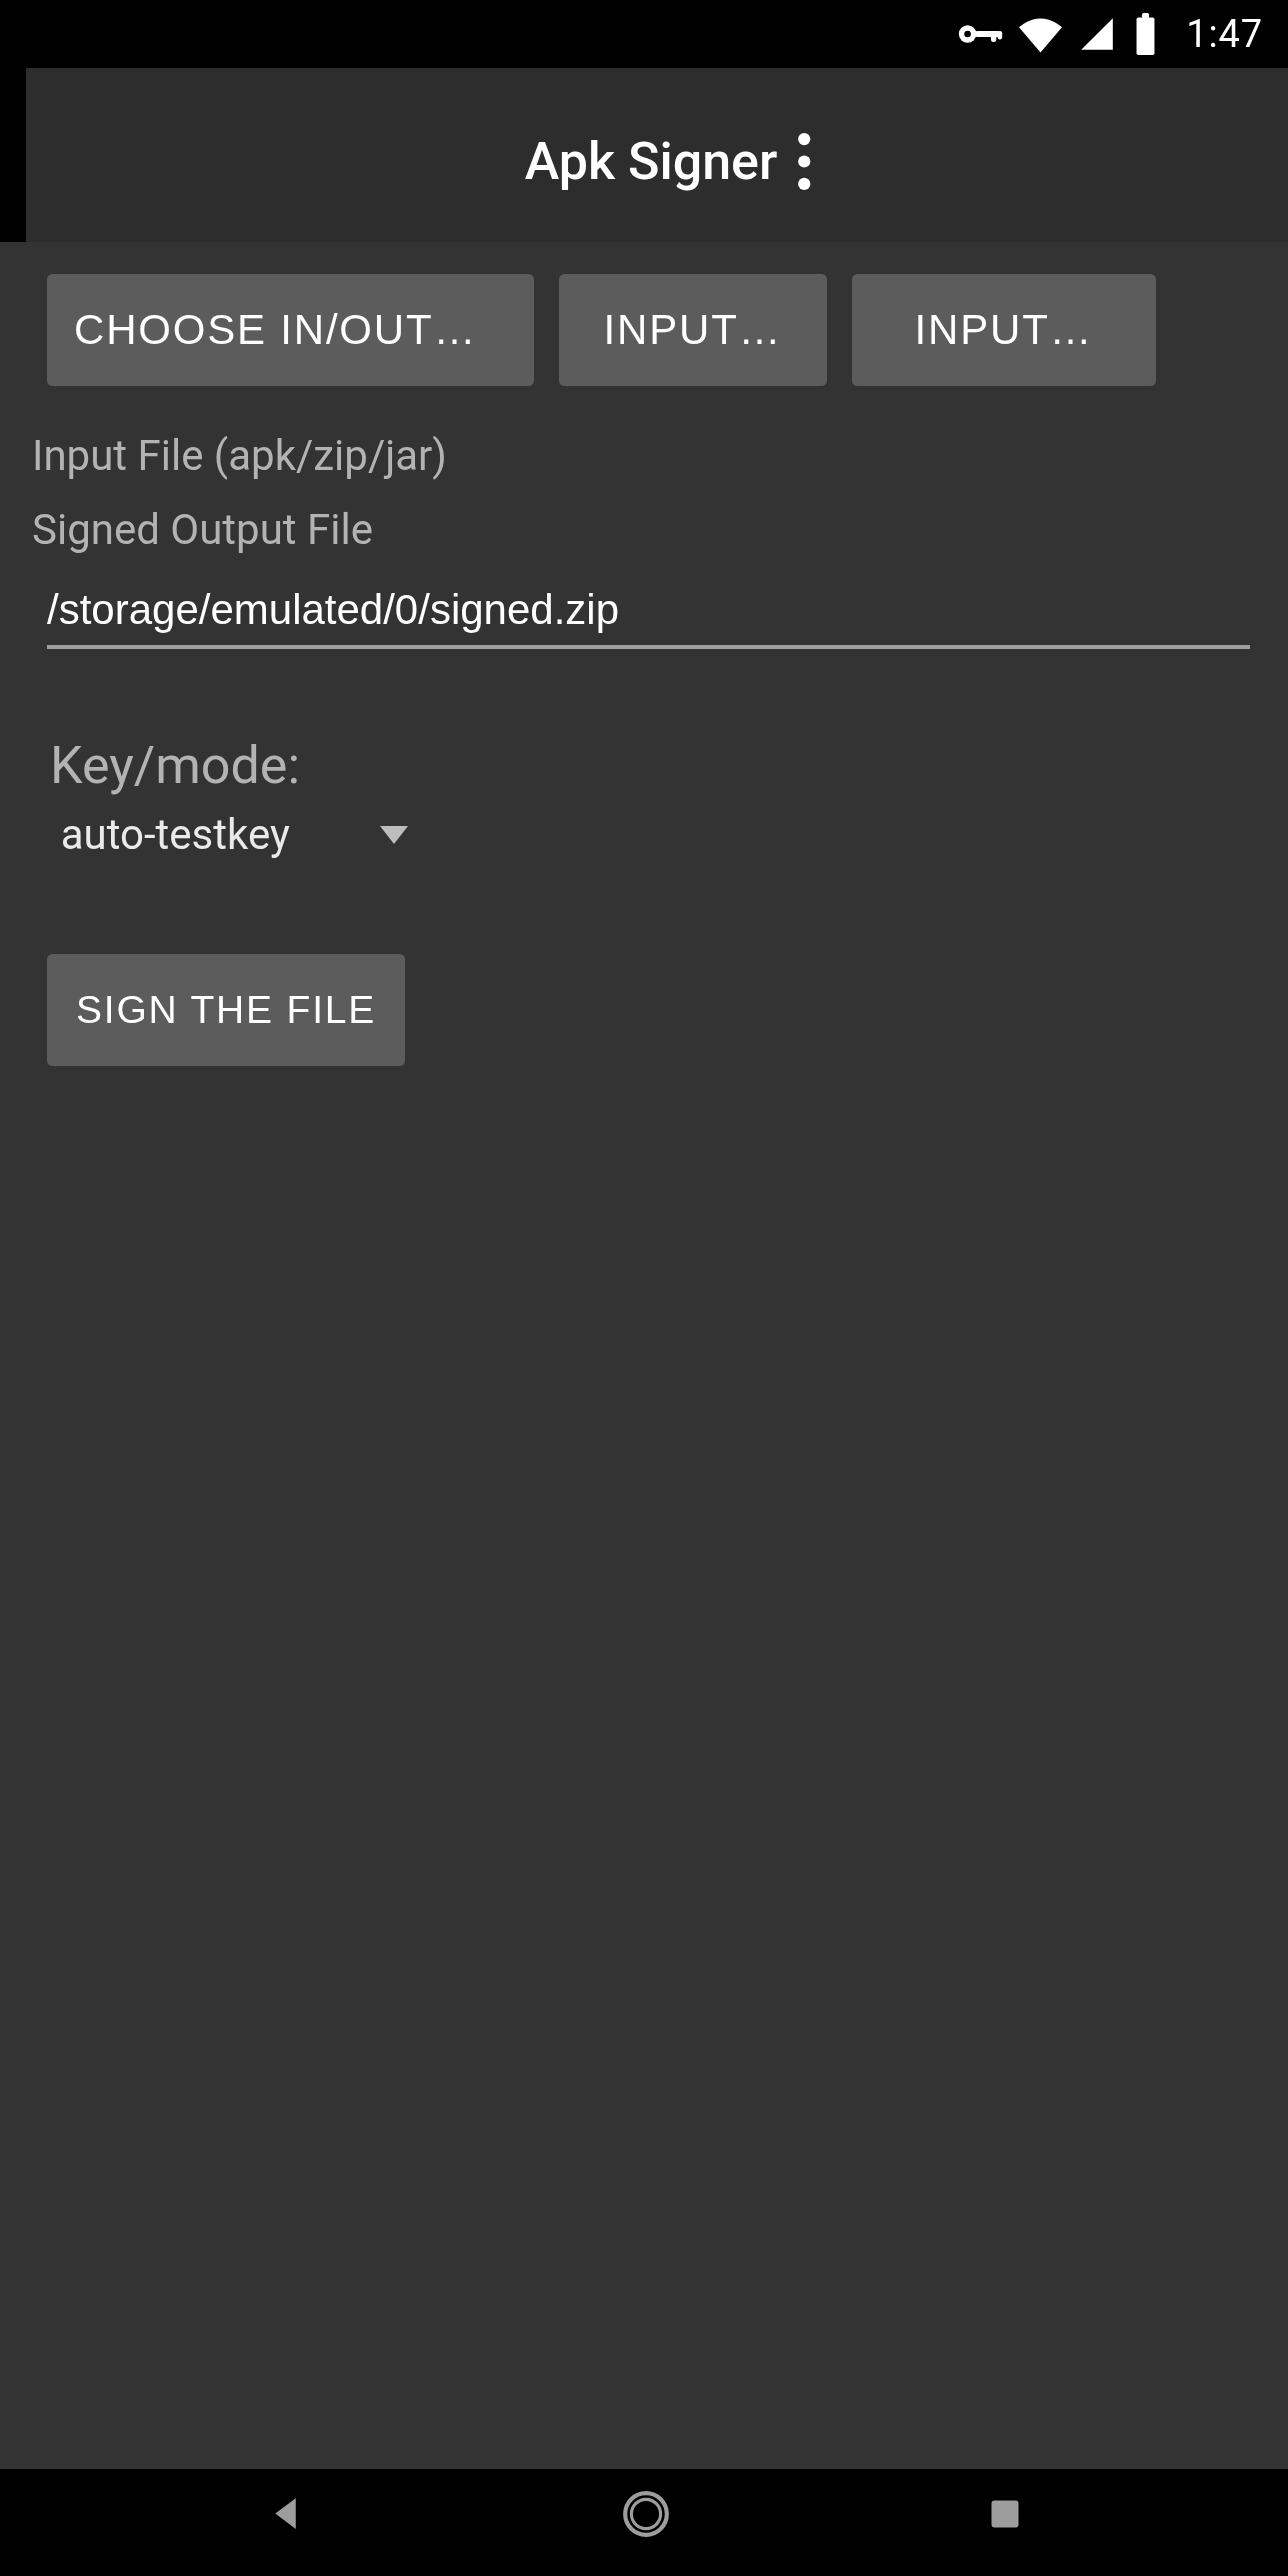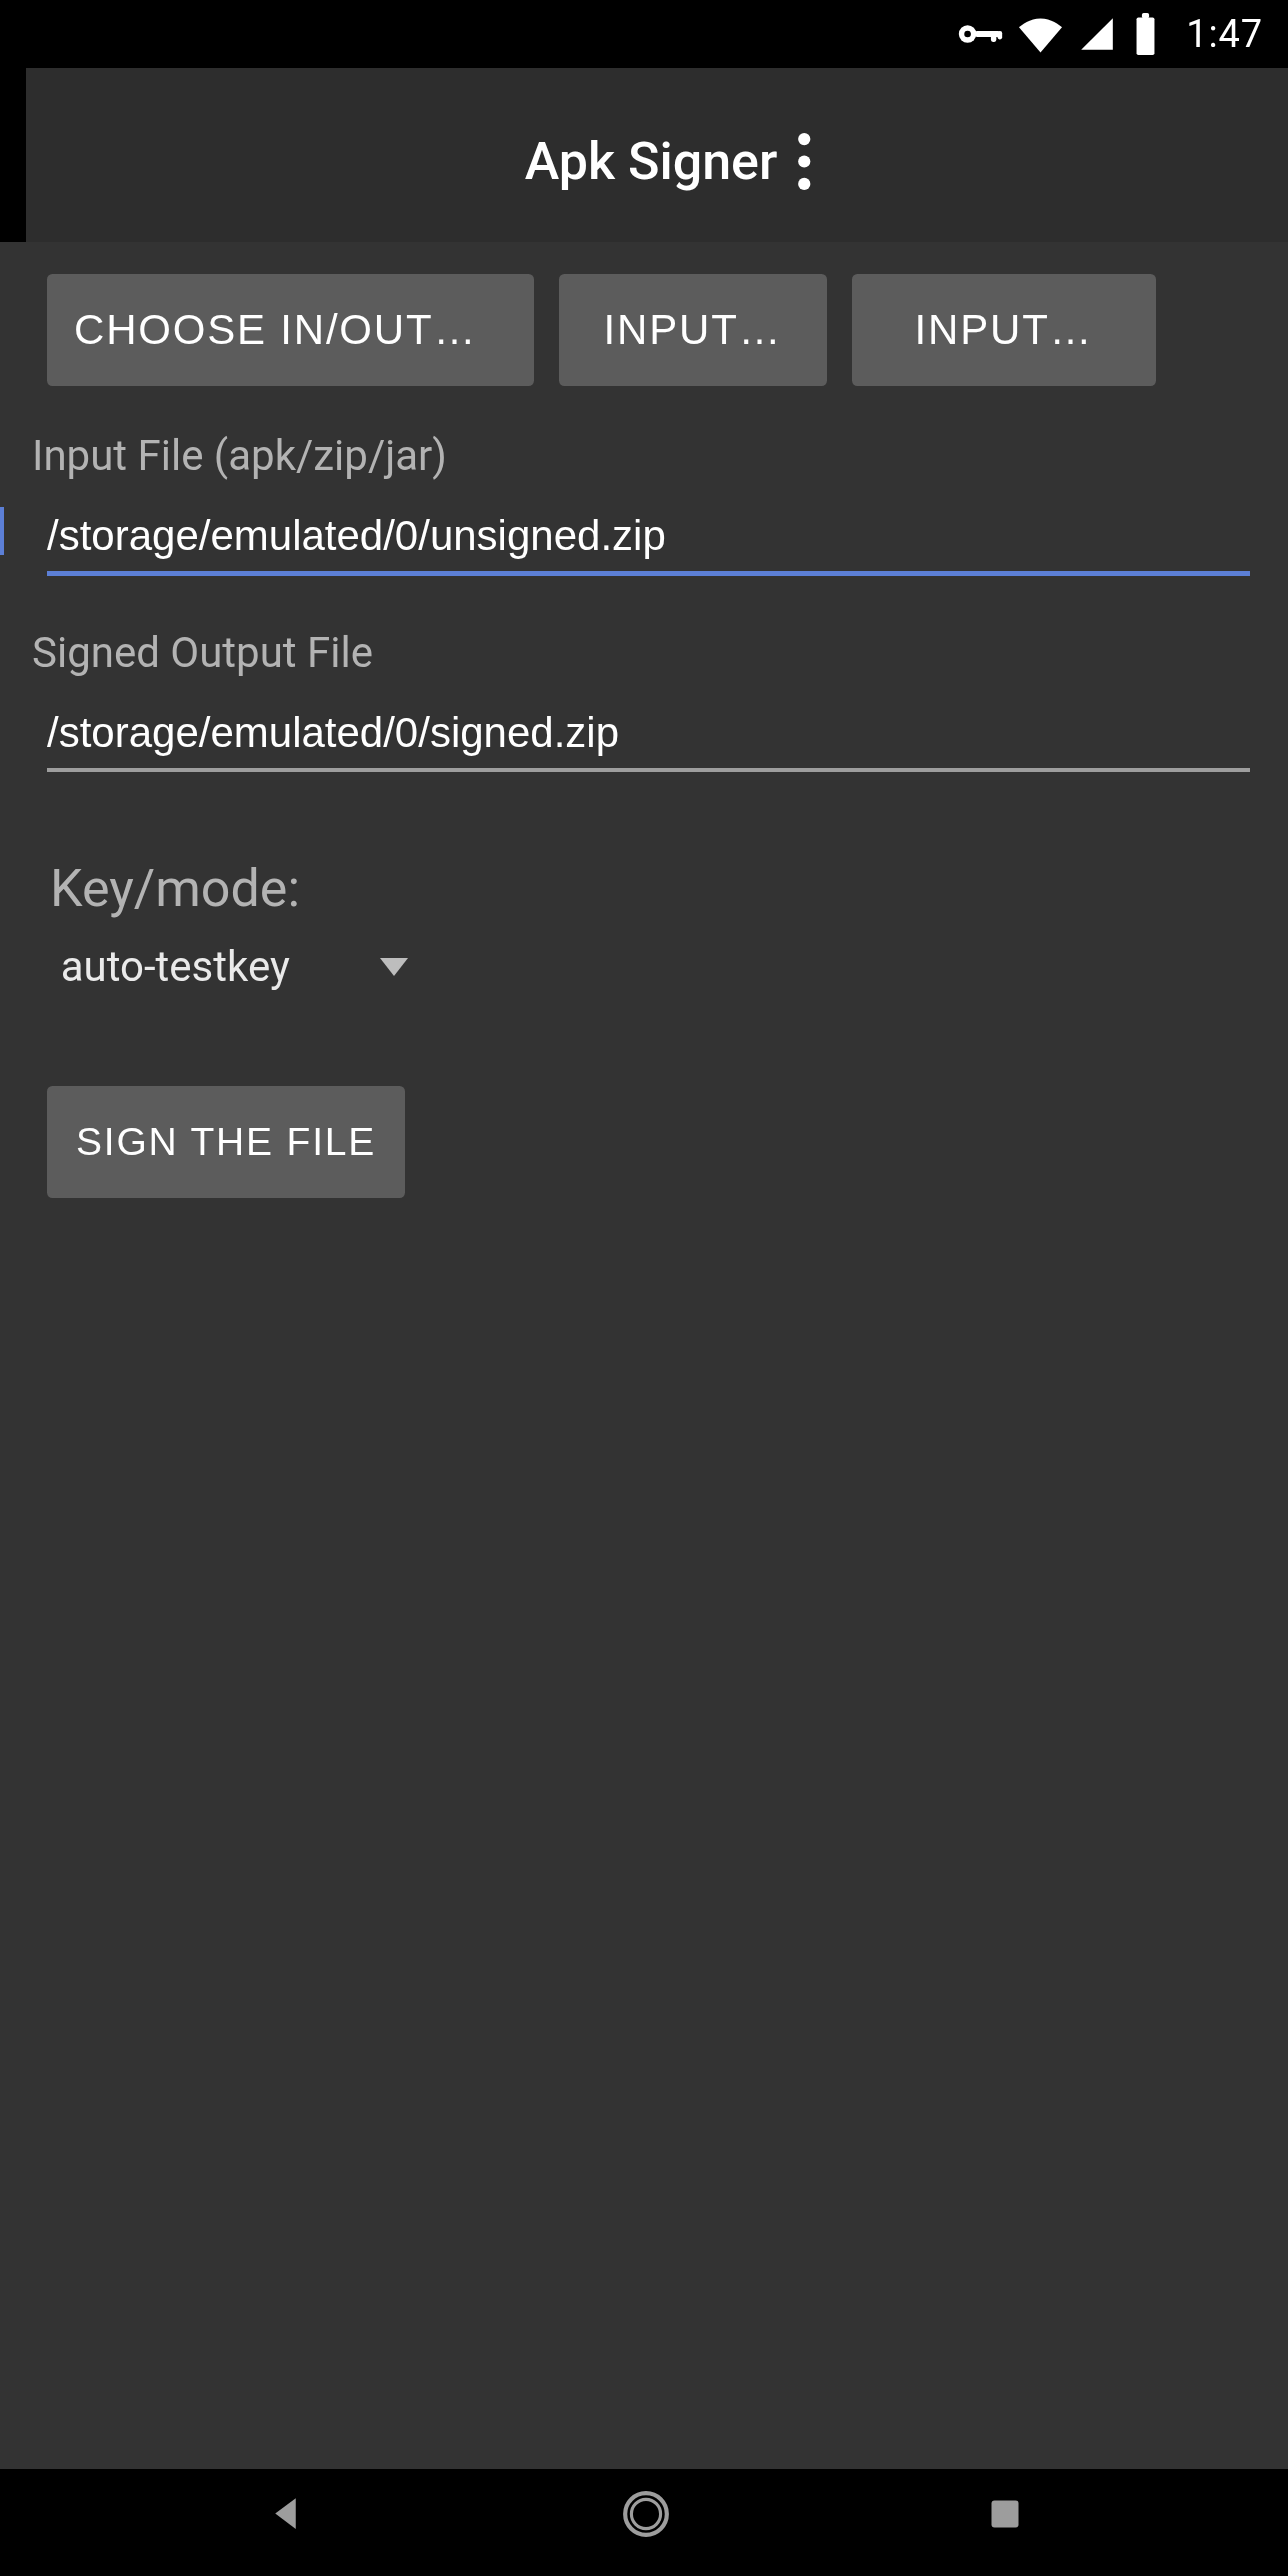--- a/index.html
+++ b/index.html
@@ -120,21 +120,21 @@
   .keymode-label {
     color: #b3b3b3;
     font-size: 52px;
   }
   .spinner {
     display: flex;
     align-items: center;
     gap: 54px;
     color: #eaeaea;
     font-size: 42px;
-    margin-top: 18px;
+    margin-top: 9px;
     padding: 5.4px 9px 5.4px 10.7px;
   }
   .spinner .tri {
     width: 0; height: 0;
     border-left: 14.3px solid transparent;
     border-right: 14.3px solid transparent;
     border-top: 18px solid #bdbdbd;
     margin-left: 36px;
   }
 
@@ -209,24 +209,20 @@
 
 <div class="content">
 
   <div class="button-row">
     <button class="md-button wide">CHOOSE IN/OUT…</button>
     <button class="md-button mid">INPUT…</button>
     <button class="md-button mid2">INPUT…</button>
   </div>
 
   <div class="field-label">Input File (apk/zip/jar)</div>
-  <div class="text-field-wrap caret-wrap">
-    <div class="caret"></div>
-    <input class="text-field focused" value="/storage/emulated/0/unsigned.zip" style="">
-  </div>
 
   <div class="field-label">Signed Output File</div>
   <div class="text-field-wrap">
     <input class="text-field" value="/storage/emulated/0/signed.zip" style="">
   </div>
 
   <div class="keymode-block">
     <div class="keymode-label">Key/mode:</div>
     <div class="spinner">
       <span>auto-testkey</span>

